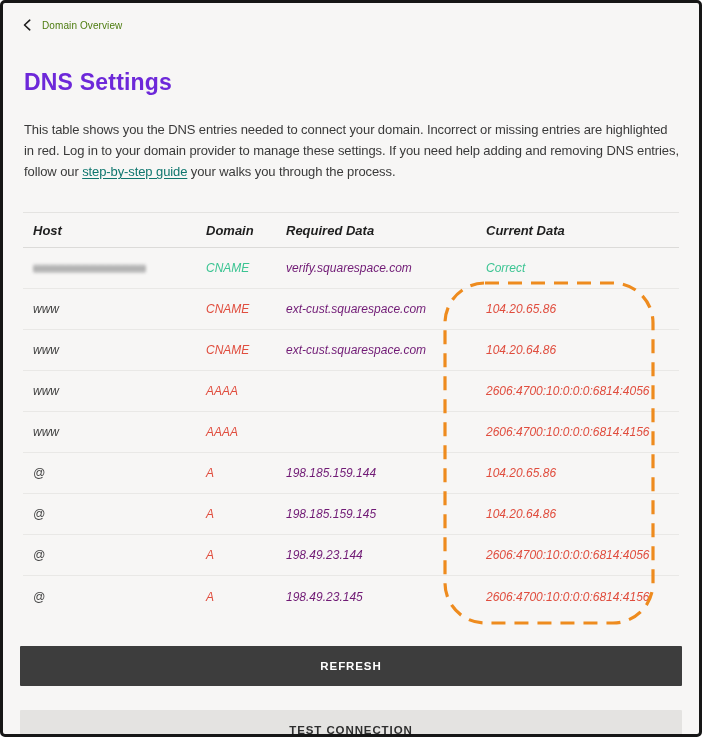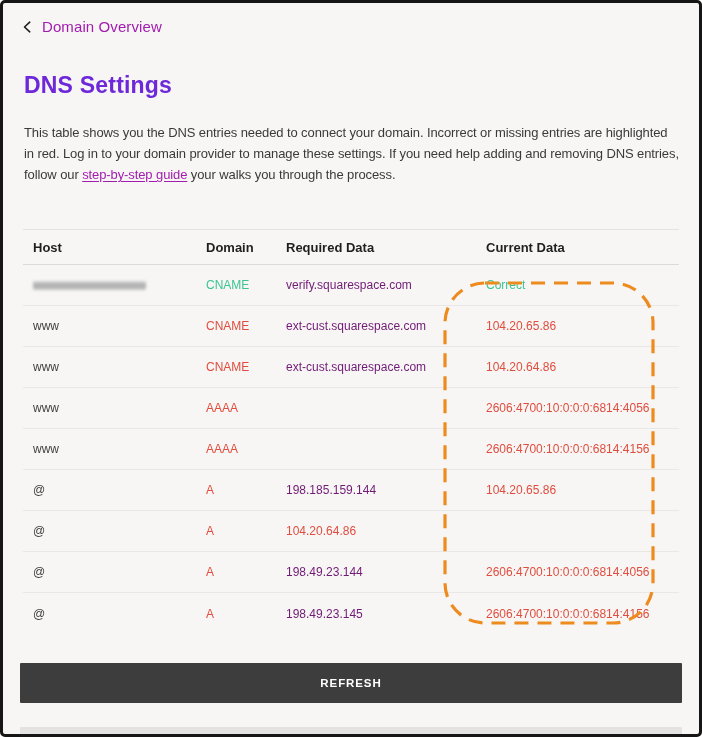--- a/index.html
+++ b/index.html
@@ -27,35 +27,35 @@
   .topbar {
     display:flex; align-items:center; gap:7px;
     padding:15px 20px 0 18px;
   }
   .back-btn {
     display:flex; align-items:center; gap:7px;
     cursor:pointer; background:none; border:none; padding:0;
     font-family:inherit;
   }
   .back-btn svg { display:block; }
-  .back-label { font-size:15px; font-weight:500; color:#a21caf; letter-spacing:0.1px; }
+  .back-label { font-size:10px; font-weight:500; color:#4d7c0f; letter-spacing:0.1px; }
   
   .page-title {
     margin:37px 20px 0 21px;
     font-size:23px; font-weight:700; color:#6d28d9; letter-spacing:0.2px;
   }
   
   .intro {
     margin:23px 20px 0 21px;
     font-size:13px; line-height:21px; color:#3a3a3a; letter-spacing:-0.1px;
     max-width:662px;
   }
-  .intro a { color:#a21caf; text-decoration:underline; text-underline-offset:2px; cursor:pointer; }
-  
-  .dns-table { margin:44px 20px 0 20px; }
+  .intro a { color:#0f766e; text-decoration:underline; text-underline-offset:2px; cursor:pointer; }
+  
+  .dns-table { margin:30px 20px 0 20px;font-style:italic; }
   .t-row {
     display:grid;
     grid-template-columns:173px 80px 200px 1fr;
     align-items:center;
     padding-left:10px;
   }
   .t-head {
     height:36px;
     border-top:1px solid #e4e3e1;
     border-bottom:1px solid #dcdbd9;
@@ -160,20 +160,21 @@
     <div class="t-row t-data">
       <div class="cell-host">@</div>
       <div class="incorrect">A</div>
       <div class="cell-required">198.185.159.144</div>
       <div class="incorrect">104.20.65.86</div>
     </div>
 
     <div class="t-row t-data">
       <div class="cell-host">@</div>
       <div class="incorrect">A</div>
+      <div class="cell-required">198.185.159.145</div>
       <div class="incorrect">104.20.64.86</div>
     </div>
 
     <div class="t-row t-data">
       <div class="cell-host">@</div>
       <div class="incorrect">A</div>
       <div class="cell-required">198.49.23.144</div>
       <div class="incorrect">2606:4700:10:0:0:0:6814:4056</div>
     </div>
 

